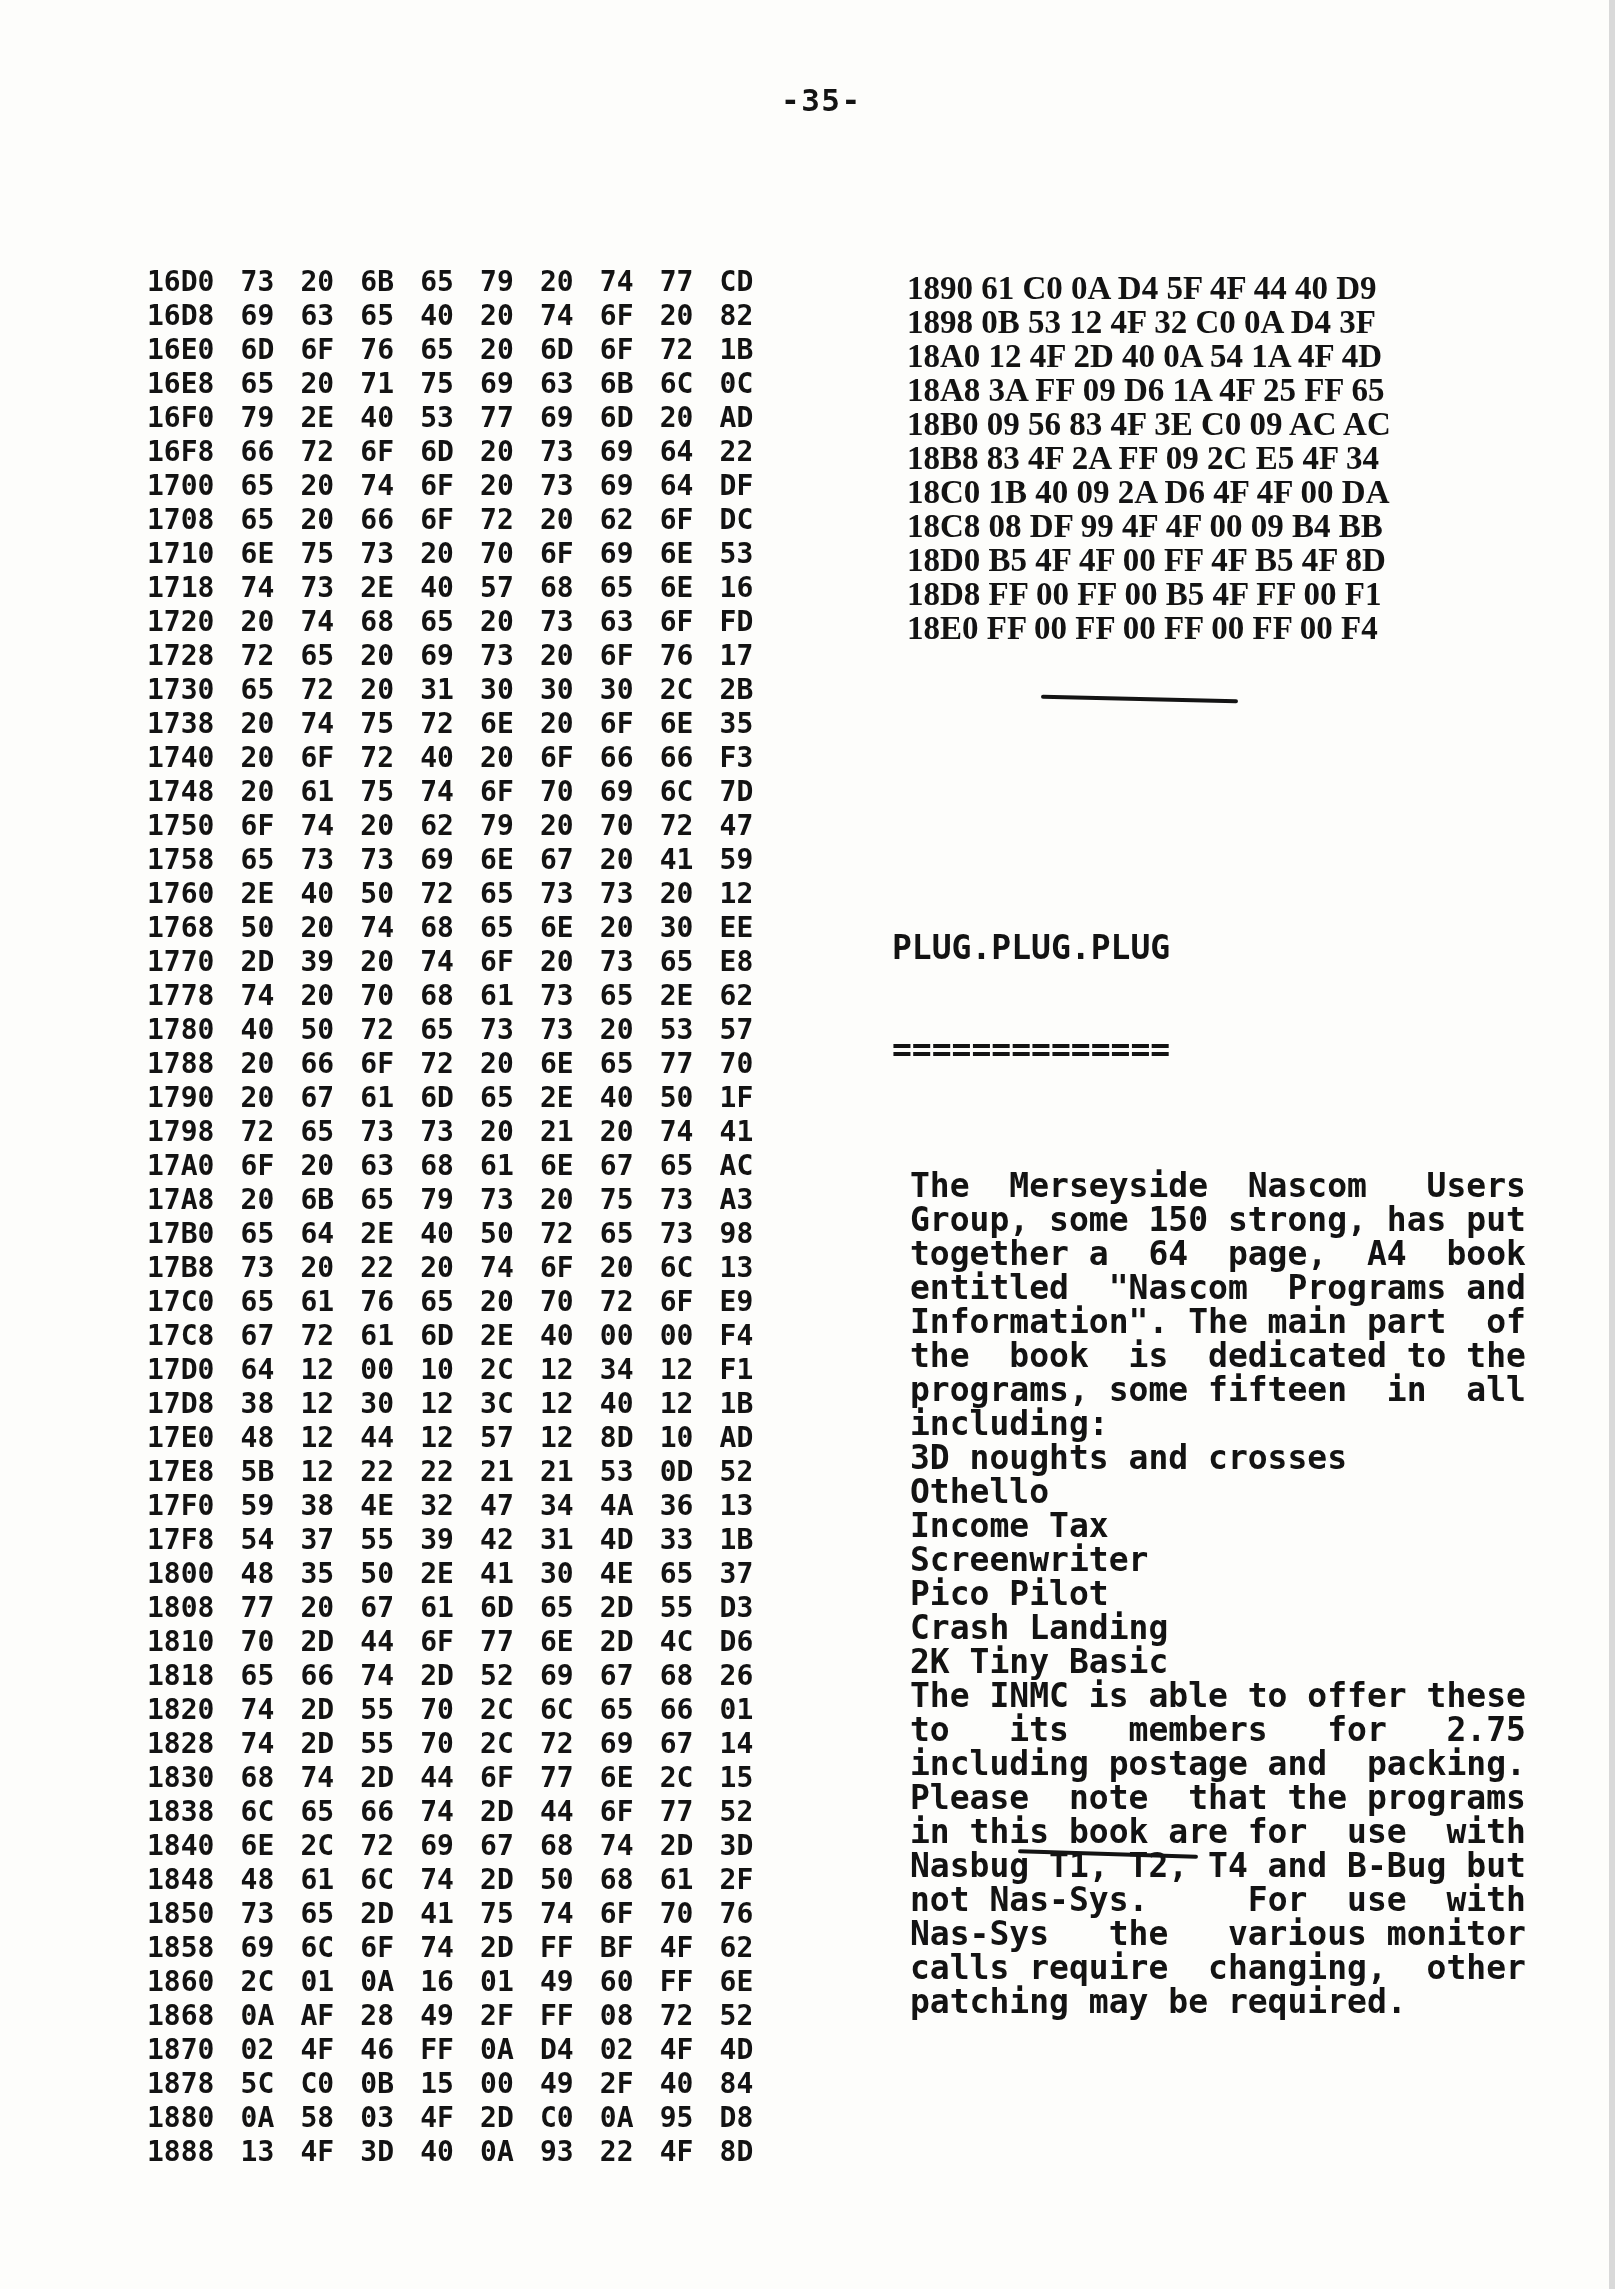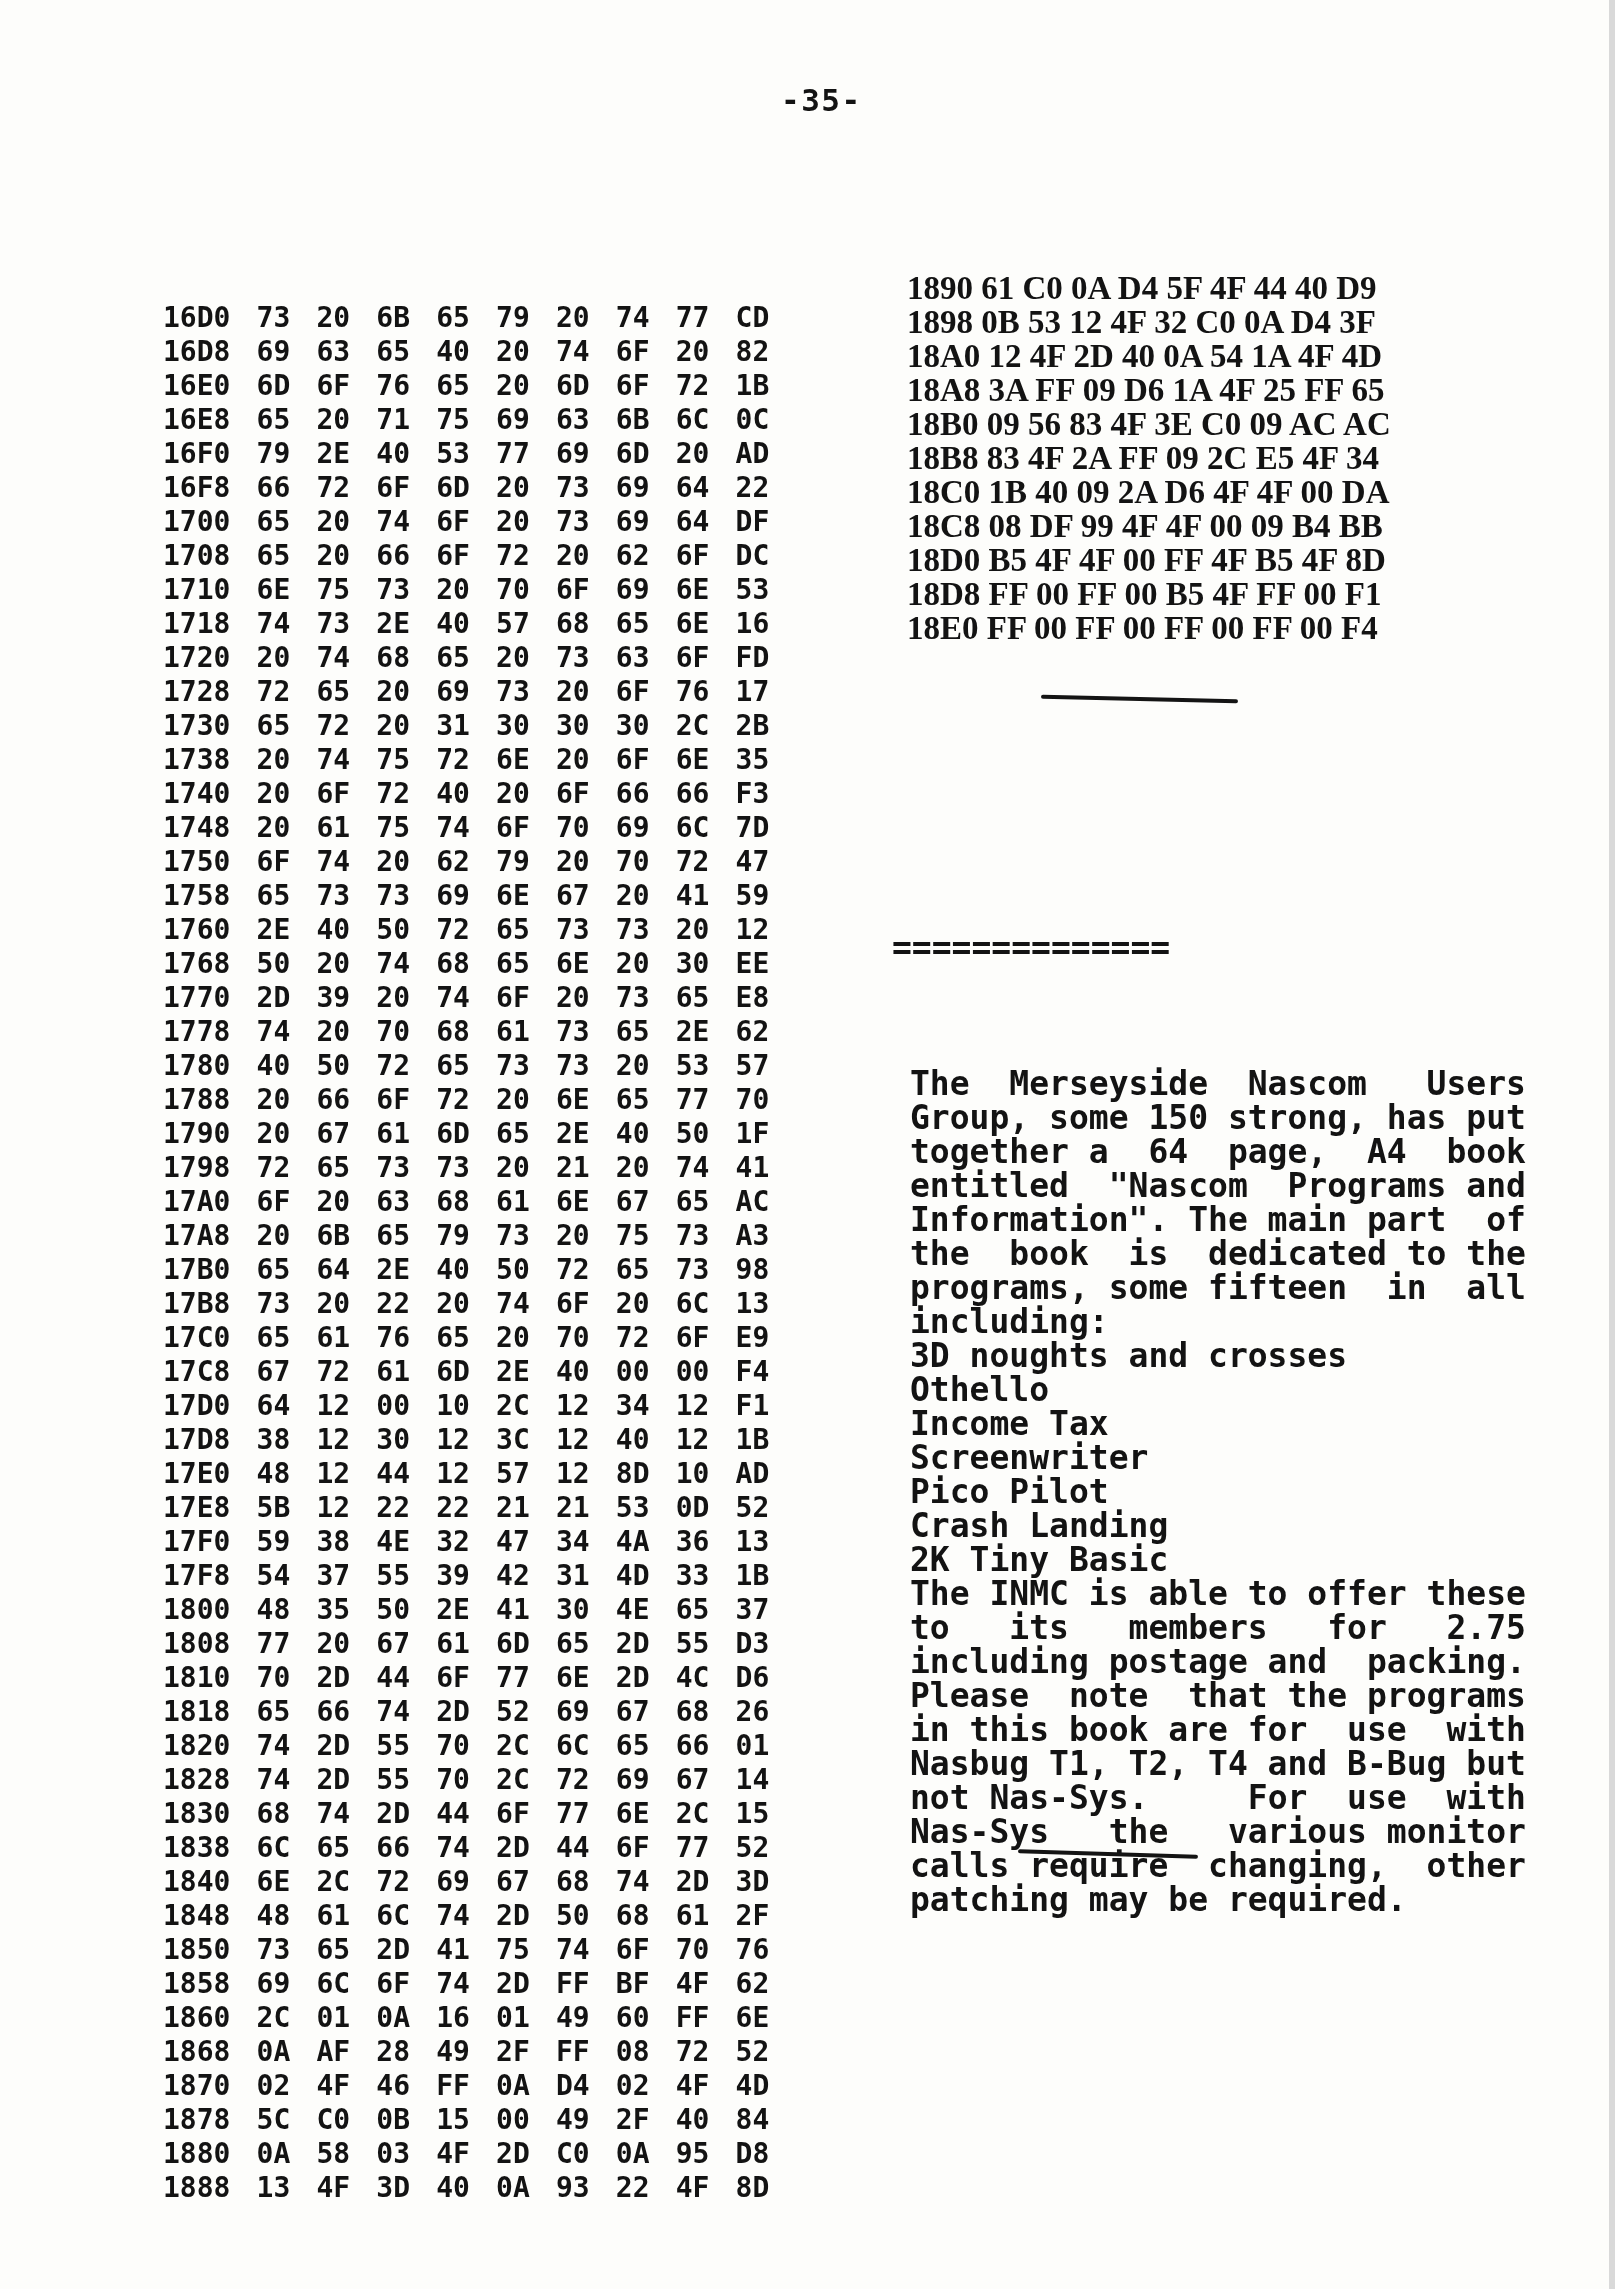--- a/index.html
+++ b/index.html
@@ -11,22 +11,22 @@
     font-family:"DejaVu Sans Mono", monospace;
     font-weight:700;
     overflow:hidden;
   }
   .page-number{
     position:absolute;left:781px;top:82px;
     font-size:31px;letter-spacing:1.5px;white-space:pre;
   }
   .hex-block{white-space:pre;}
   .hex-left{
-    position:absolute;left:163px;top:265px;
-    font-size:28px;line-height:34px;word-spacing:9.3px;margin-top:36px;
+    position:absolute;left:147px;top:265px;
+    font-size:28px;line-height:34px;word-spacing:9.3px;
   }
   .hex-right{
     position:absolute;left:907px;top:271px;
     font-size:33px;line-height:34px;font-family:Liberation Serif, serif;
   }
   .plug{
     position:absolute;left:892px;top:863px;
     font-size:33px;line-height:34px;white-space:pre;
   }
   .plug-paragraph{margin-top:34px;margin-left:18px;}
@@ -47,20 +47,21 @@
 
   <div class="page-number">-35-</div>
 
   <div class="hex-block hex-left"><div>16D0 73 20 6B 65 79 20 74 77 CD</div><div>16D8 69 63 65 40 20 74 6F 20 82</div><div>16E0 6D 6F 76 65 20 6D 6F 72 1B</div><div>16E8 65 20 71 75 69 63 6B 6C 0C</div><div>16F0 79 2E 40 53 77 69 6D 20 AD</div><div>16F8 66 72 6F 6D 20 73 69 64 22</div><div>1700 65 20 74 6F 20 73 69 64 DF</div><div>1708 65 20 66 6F 72 20 62 6F DC</div><div>1710 6E 75 73 20 70 6F 69 6E 53</div><div>1718 74 73 2E 40 57 68 65 6E 16</div><div>1720 20 74 68 65 20 73 63 6F FD</div><div>1728 72 65 20 69 73 20 6F 76 17</div><div>1730 65 72 20 31 30 30 30 2C 2B</div><div>1738 20 74 75 72 6E 20 6F 6E 35</div><div>1740 20 6F 72 40 20 6F 66 66 F3</div><div>1748 20 61 75 74 6F 70 69 6C 7D</div><div>1750 6F 74 20 62 79 20 70 72 47</div><div>1758 65 73 73 69 6E 67 20 41 59</div><div>1760 2E 40 50 72 65 73 73 20 12</div><div>1768 50 20 74 68 65 6E 20 30 EE</div><div>1770 2D 39 20 74 6F 20 73 65 E8</div><div>1778 74 20 70 68 61 73 65 2E 62</div><div>1780 40 50 72 65 73 73 20 53 57</div><div>1788 20 66 6F 72 20 6E 65 77 70</div><div>1790 20 67 61 6D 65 2E 40 50 1F</div><div>1798 72 65 73 73 20 21 20 74 41</div><div>17A0 6F 20 63 68 61 6E 67 65 AC</div><div>17A8 20 6B 65 79 73 20 75 73 A3</div><div>17B0 65 64 2E 40 50 72 65 73 98</div><div>17B8 73 20 22 20 74 6F 20 6C 13</div><div>17C0 65 61 76 65 20 70 72 6F E9</div><div>17C8 67 72 61 6D 2E 40 00 00 F4</div><div>17D0 64 12 00 10 2C 12 34 12 F1</div><div>17D8 38 12 30 12 3C 12 40 12 1B</div><div>17E0 48 12 44 12 57 12 8D 10 AD</div><div>17E8 5B 12 22 22 21 21 53 0D 52</div><div>17F0 59 38 4E 32 47 34 4A 36 13</div><div>17F8 54 37 55 39 42 31 4D 33 1B</div><div>1800 48 35 50 2E 41 30 4E 65 37</div><div>1808 77 20 67 61 6D 65 2D 55 D3</div><div>1810 70 2D 44 6F 77 6E 2D 4C D6</div><div>1818 65 66 74 2D 52 69 67 68 26</div><div>1820 74 2D 55 70 2C 6C 65 66 01</div><div>1828 74 2D 55 70 2C 72 69 67 14</div><div>1830 68 74 2D 44 6F 77 6E 2C 15</div><div>1838 6C 65 66 74 2D 44 6F 77 52</div><div>1840 6E 2C 72 69 67 68 74 2D 3D</div><div>1848 48 61 6C 74 2D 50 68 61 2F</div><div>1850 73 65 2D 41 75 74 6F 70 76</div><div>1858 69 6C 6F 74 2D FF BF 4F 62</div><div>1860 2C 01 0A 16 01 49 60 FF 6E</div><div>1868 0A AF 28 49 2F FF 08 72 52</div><div>1870 02 4F 46 FF 0A D4 02 4F 4D</div><div>1878 5C C0 0B 15 00 49 2F 40 84</div><div>1880 0A 58 03 4F 2D C0 0A 95 D8</div><div>1888 13 4F 3D 40 0A 93 22 4F 8D</div></div>
 
   <div class="hex-block hex-right"><div>1890 61 C0 0A D4 5F 4F 44 40 D9</div><div>1898 0B 53 12 4F 32 C0 0A D4 3F</div><div>18A0 12 4F 2D 40 0A 54 1A 4F 4D</div><div>18A8 3A FF 09 D6 1A 4F 25 FF 65</div><div>18B0 09 56 83 4F 3E C0 09 AC AC</div><div>18B8 83 4F 2A FF 09 2C E5 4F 34</div><div>18C0 1B 40 09 2A D6 4F 4F 00 DA</div><div>18C8 08 DF 99 4F 4F 00 09 B4 BB</div><div>18D0 B5 4F 4F 00 FF 4F B5 4F 8D</div><div>18D8 FF 00 FF 00 B5 4F FF 00 F1</div><div>18E0 FF 00 FF 00 FF 00 FF 00 F4</div></div>
 
   <div class="rule rule-top"></div>
 
   <div class="plug">
+    <div>PLUG.PLUG.PLUG</div>
     <div>==============</div>
     <div class="plug-paragraph"><div>The  Merseyside  Nascom   Users</div><div>Group, some 150 strong, has put</div><div>together a  64  page,  A4  book</div><div>entitled  "Nascom  Programs and</div><div>Information". The main part  of</div><div>the  book  is  dedicated to the</div><div>programs, some fifteen  in  all</div><div>including:</div><div>3D noughts and crosses</div><div>Othello</div><div>Income Tax</div><div>Screenwriter</div><div>Pico Pilot</div><div>Crash Landing</div><div>2K Tiny Basic</div><div>The INMC is able to offer these</div><div>to   its   members   for   2.75</div><div>including postage and  packing.</div><div><span class="underlined">Please  note </span> that the programs</div><div>in this book are for  use  with</div><div>Nasbug T1, T2, T4 and B-Bug but</div><div><span class="underlined">not Nas-Sys.</span>     For  use  with</div><div>Nas-Sys   the   various monitor</div><div>calls require  changing,  other</div><div>patching may be required.</div></div>
   </div>
 
   <div class="rule rule-bottom"></div>
 
 </div>
 
 
 </body></html>

